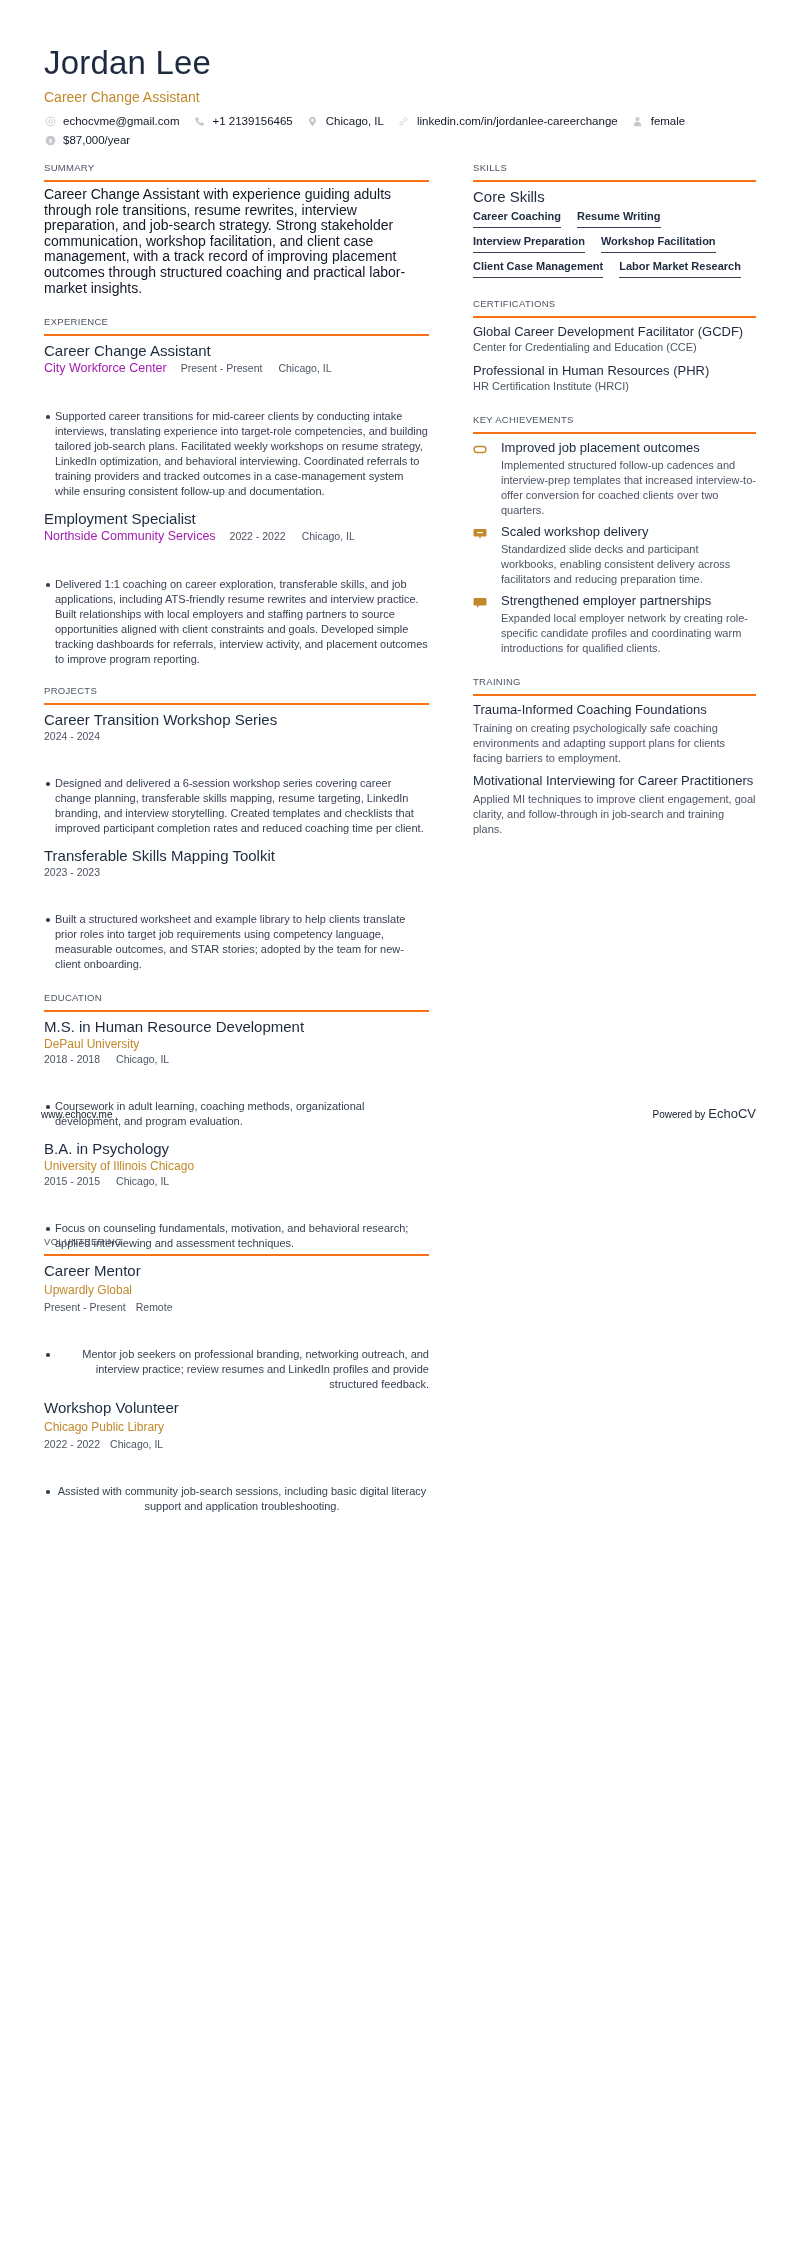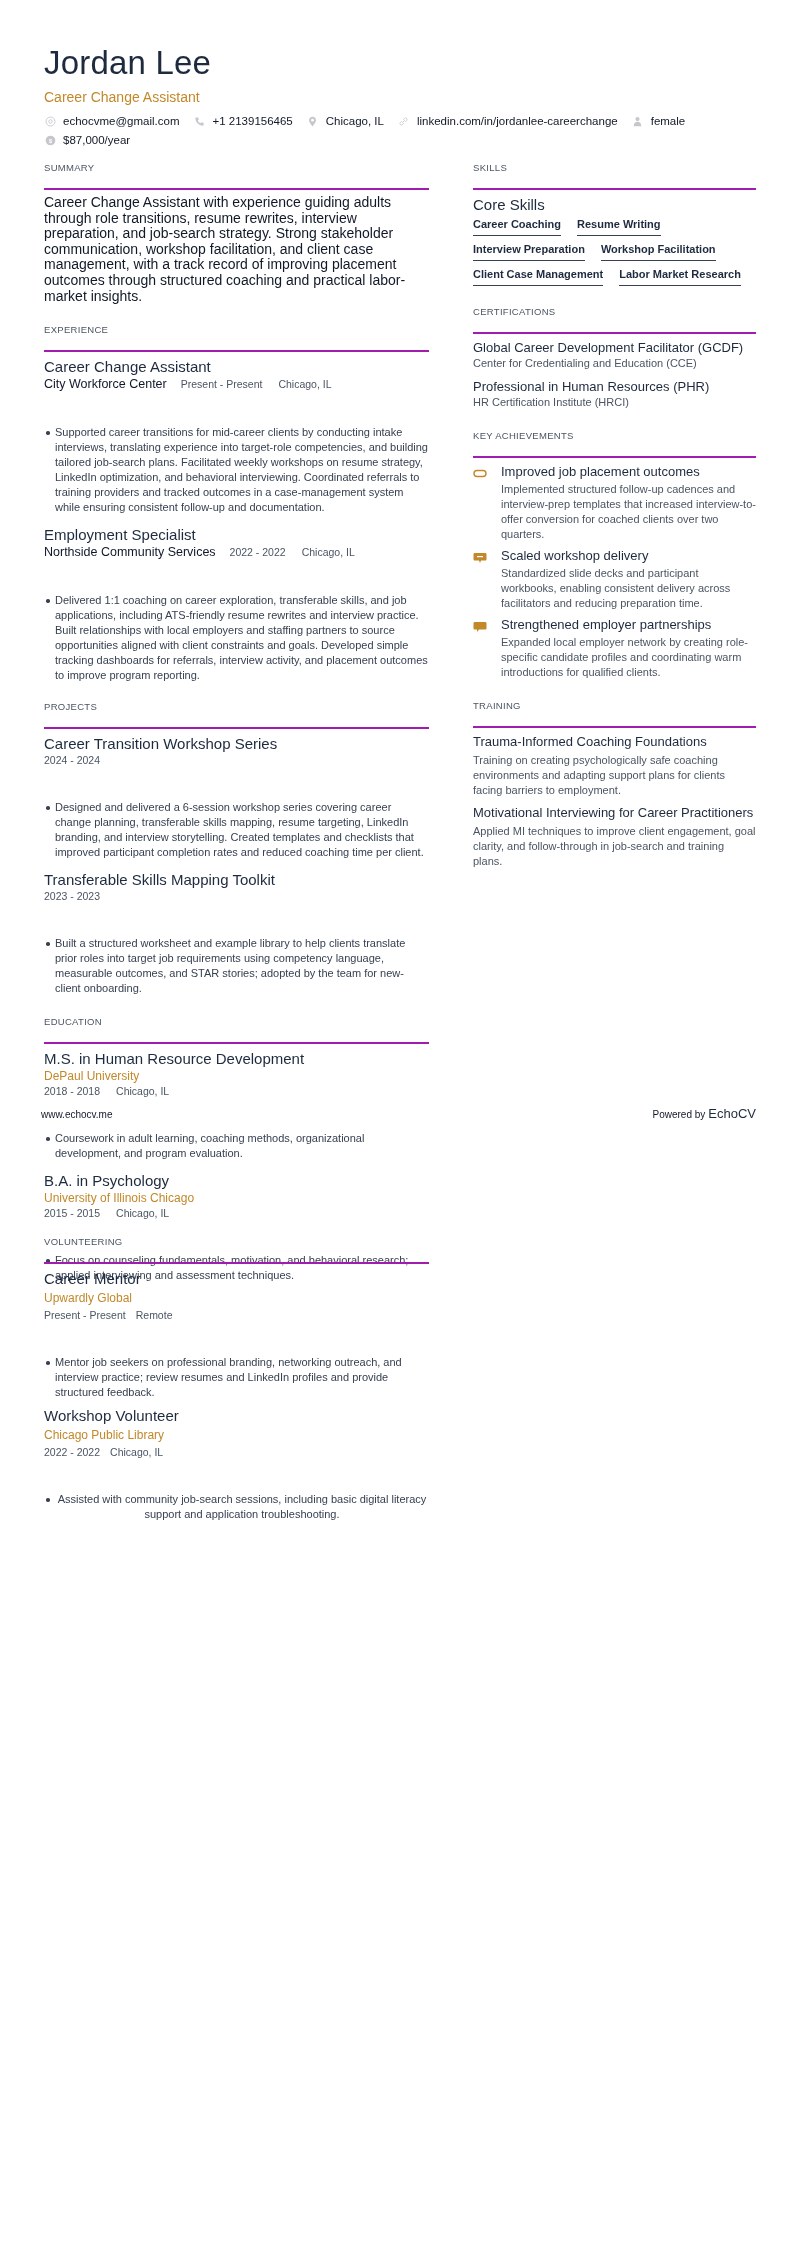--- a/index.html
+++ b/index.html
@@ -16,28 +16,28 @@
   .title { font-size: 14px; color: #c2882a; margin-top: 6px; line-height: 18px; }
   .contacts { margin-top: 8px; display: flex; flex-wrap: wrap; column-gap: 0; row-gap: 4px; width: 720px; }
   .contact { display: flex; align-items: center; font-size: 11.5px; color: #111827; line-height: 15px; margin-right: 14px; justify-content: center; }
   .cicon { display: inline-flex; width: 12px; height: 12px; margin-right: 7px; align-items: center; justify-content: center; color: #c5c7cc; font-size: 10px; }
   .cicon svg { width: 11px; height: 11px; }
 
   
   .col-left { position: absolute; left: 44px; width: 385px; }
   .col-right { position: absolute; left: 473px; width: 283px; }
 
-  .section-label { font-size: 9.5px; color: #4b5563; letter-spacing: 0.3px; text-transform: uppercase; line-height: 12px; padding-bottom: 14px; border-bottom: 2px solid #a21caf; margin-bottom: 5px; }
+  .section-label { font-size: 9.5px; color: #4b5563; letter-spacing: 0.3px; text-transform: uppercase; line-height: 12px; padding-bottom: 6px; border-bottom: 2px solid #f97316; margin-bottom: 5px; }
   .section { margin-bottom: 16px; }
 
   .summary-text { font-size: 14px; color: #111827; line-height: 15.6px; }
 
   .item-title { font-size: 15px; color: #1e2a3e; line-height: 19px; }
   .item-sub { display: flex; align-items: baseline; font-size: 12px; color: #374151; line-height: 17px; }
-  .item-sub .org { font-size: 12.5px; color: #0f172a; margin-right: 14px; }
+  .item-sub .org { font-size: 12.5px; color: #a21caf; margin-right: 14px; }
   .item-sub .meta { font-size: 10.5px; color: #4b5563; margin-right: 16px; }
   .gold { color: #c2882a; font-size: 12px; line-height: 16px; }
   .dates-row { display: flex; font-size: 10.5px; color: #4b5563; line-height: 15px; }
   .dates-row span { margin-right: 16px; }
 
   ul.bullets { list-style: none; margin-top: 2px; }
   ul.bullets li { position: relative; padding-left: 11px; font-size: 11px; color: #374151; line-height: 15px; margin-top: 32px; }
   ul.bullets li::before { content: ""; position: absolute; left: 2px; top: 6px; width: 3.5px; height: 3.5px; border-radius: 50%; background: #374151; }
   .entry { margin-bottom: 6px; }
 
@@ -309,21 +309,21 @@
     <div class="section">
       <div class="section-label">Volunteering</div>
 
       <div class="entry">
         <div class="item-title">Career Mentor</div>
         <div class="gold" style="margin-top:2px;">Upwardly Global</div>
         <div class="dates-row" style="margin-top:2px;">
           <span style="margin-right:10px;">Present - Present</span>
           <span>Remote</span>
         </div>
-        <ul class="bullets" style="margin-top:6px;">
+        <ul class="bullets" style="margin-top:6px;text-align:right;">
           <li>Mentor job seekers on professional branding, networking outreach, and interview practice; review resumes and LinkedIn profiles and provide structured feedback.</li>
         </ul>
       </div>
 
       <div class="entry" style="margin-top:6px;">
         <div class="item-title">Workshop Volunteer</div>
         <div class="gold" style="margin-top:2px;">Chicago Public Library</div>
         <div class="dates-row" style="margin-top:2px;">
           <span style="margin-right:10px;">2022 - 2022</span>
           <span>Chicago, IL</span>

